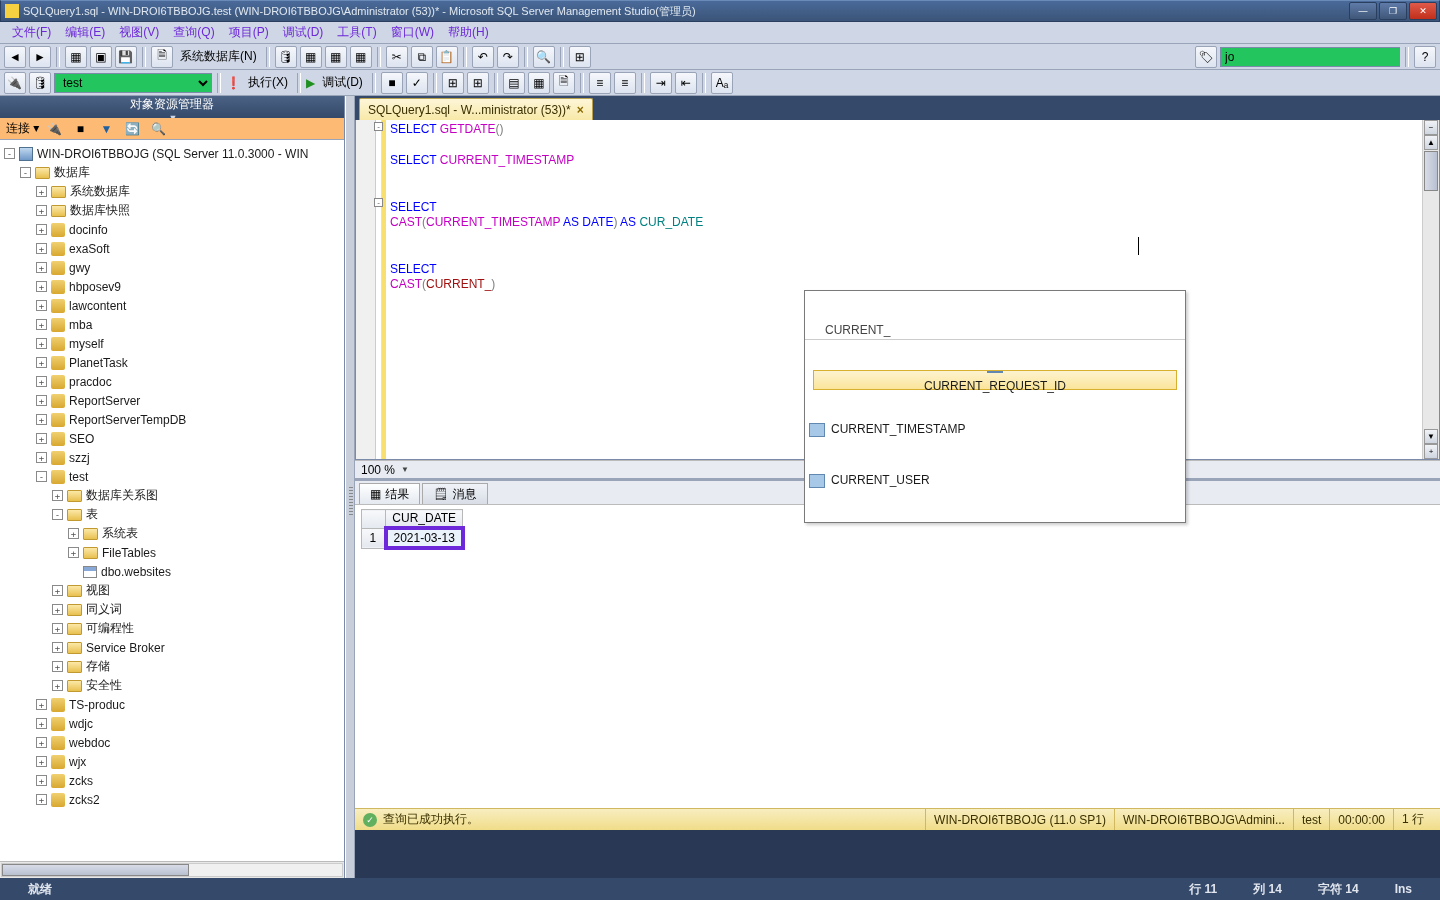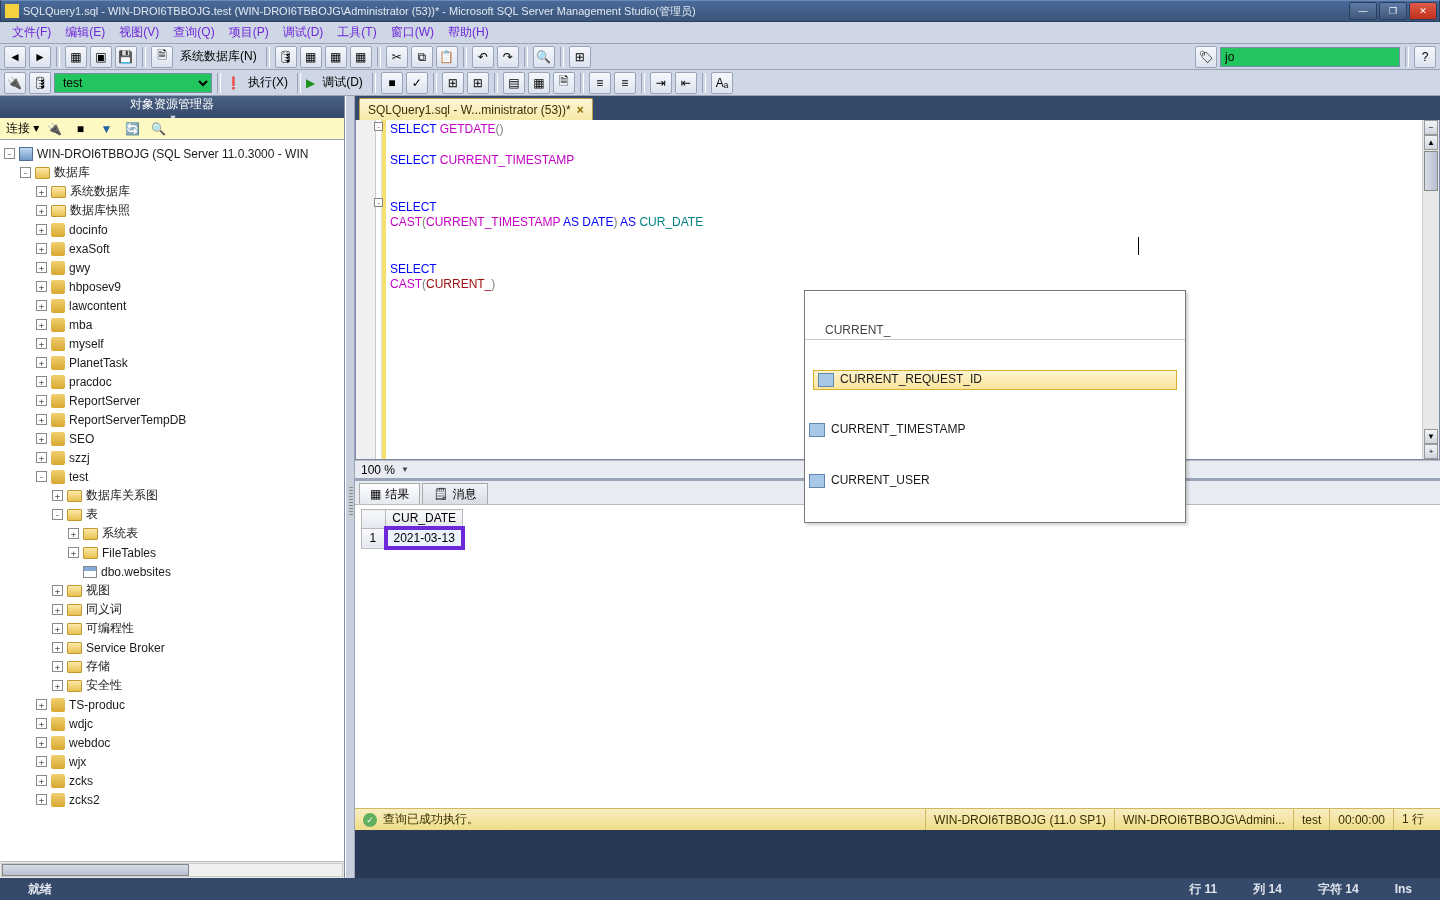--- a/index.html
+++ b/index.html
@@ -27,21 +27,21 @@
 .dd-arrow { font-size: 8px; margin-left: 2px; color: #444; }
 
 
 .main { display: flex; height: calc(900px - 22px - 22px - 26px - 26px - 22px); }
 
 
 .panel-left { width: 345px; background: #fff; border-right: 1px solid #7a8aa8; display: flex; flex-direction: column; }
 .panel-title { height: 22px; background: linear-gradient(#4a6284, #35496a); color: #fff; display: flex; align-items: center; padding: 0 6px; font-size: 11px; flex-direction: column; }
 .panel-title .spacer { flex: 1; }
 .panel-title .pbtn { width: 16px; height: 14px; color: #cfd6e5; margin-left: 2px; display:flex; align-items:center; justify-content:center; font-size:9px;}
-.panel-toolbar { height: 22px; background: #fef9c3; border-bottom: 1px solid #9aa4b8; display: flex; align-items: center; padding: 0 6px; gap: 4px; }
+.panel-toolbar { height: 22px; background: #fdba74; border-bottom: 1px solid #9aa4b8; display: flex; align-items: center; padding: 0 6px; gap: 4px; }
 .tree { flex: 1; overflow: auto; padding: 4px 0; font-size: 12px; background:#fff; }
 .tree-row { display: flex; align-items: center; height: 19px; padding-left: 4px; white-space: nowrap; color:#1a1a1a;}
 .tree-row .exp { width: 11px; height: 11px; border: 1px solid #8a8a8a; background: #fff; display: flex; align-items: center; justify-content: center; font-size: 9px; line-height: 8px; color:#555; margin-right: 4px; font-family: monospace;}
 .tree-row .noexp { width: 11px; margin-right: 4px;}
 .ticon { width: 16px; height: 14px; margin-right: 4px; display:inline-block; }
 .folder { background: linear-gradient(#fce9a8, #e8c050); border: 1px solid #c09a30; border-radius: 1px; width:15px; height:12px;}
 .dbicon { background: linear-gradient(#f0d070,#d8a830); border-radius: 2px; width:14px; height:14px; }
 .srvicon { background: linear-gradient(#c0d8f0,#7098c8); border:1px solid #507090; width:14px; height:14px; }
 .tblicon { background:#fff; border:1px solid #888; width:14px; height:12px; background-image:linear-gradient(#88a8d8,#88a8d8); background-size:100% 4px; background-repeat:no-repeat;}
 .hscroll { height: 17px; background: #e8e8e8; border-top: 1px solid #bbb; display:flex; }
@@ -70,21 +70,21 @@
 .str-red { color: #a01010; }
 .vscroll { width: 17px; background: #e8e8e8; border-left: 1px solid #ccc; position:relative;}
 .vscroll .vthumb{ position:absolute; top:2px; left:1px; right:1px; height:40px; background:linear-gradient(90deg,#d8dce8,#b8c0d0); border:1px solid #888;}
 .vscroll .varrow{ position:absolute; left:1px; right:1px; height:15px; background:linear-gradient(#f0f2f6,#d0d6e0); border:1px solid #999; display:flex;align-items:center;justify-content:center; font-size:8px;}
 .text-cursor{ position:absolute; width:1px; height:18px; background:#000; left:752px; top:117px;}
 
 
 .intellisense { position: absolute; left: 418px; top: 170px; width: 382px; background: #fff; border: 1px solid #7a7a7a; box-shadow: 2px 2px 3px rgba(0,0,0,.2); }
 .is-filter { height: 18px; border-bottom: 1px solid #ccc; padding: 0 20px; display:flex; align-items:center; color:#444;}
 .is-item { height: 20px; display: flex; align-items: center; padding: 0 4px; gap: 6px; }
-.is-item.sel { background: linear-gradient(#fdf3d0, #fbe59a); border: 1px solid #d8b030; margin:-1px 8px;}
+.is-item.sel { background: linear-gradient(#fdf3d0, #fbe59a); border: 1px solid #d8b030; margin:-1px 8px;flex-direction:column;}
 .is-icon{ width:16px; height:14px; background:#a8c8e8; border:1px solid #6088b0;}
 
 
 .zoombar{ height:18px; background:#e8ecf2; border-top:1px solid #bbb; display:flex; align-items:center; padding:0 6px; gap:4px;}
 
 
 .results { height: 330px; border-top: 3px solid #9aa4b8; background: #fff; display: flex; flex-direction: column; }
 .results-tabs { height: 24px; background: #e8ecf2; display: flex; align-items: flex-end; padding-left: 4px; border-bottom:1px solid #bbb;}
 .rtab { height: 21px; padding: 0 10px; display: flex; align-items: center; gap: 4px; border:1px solid #aaa; background:linear-gradient(#fff,#e4e9f0); border-bottom:none; margin-right:2px;}
 .rtab.inactive{ background:linear-gradient(#f0f3f8,#d8dde6);}

